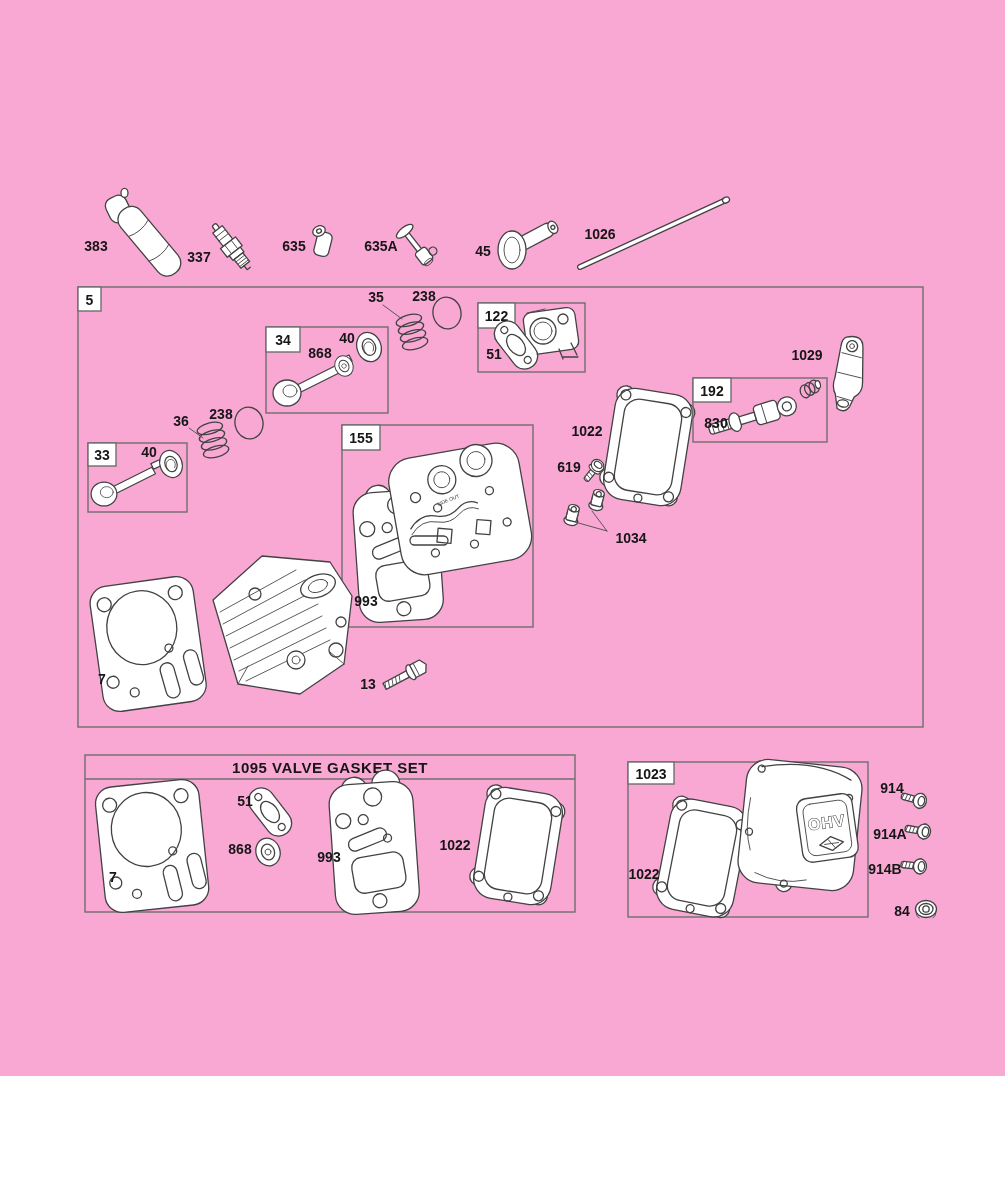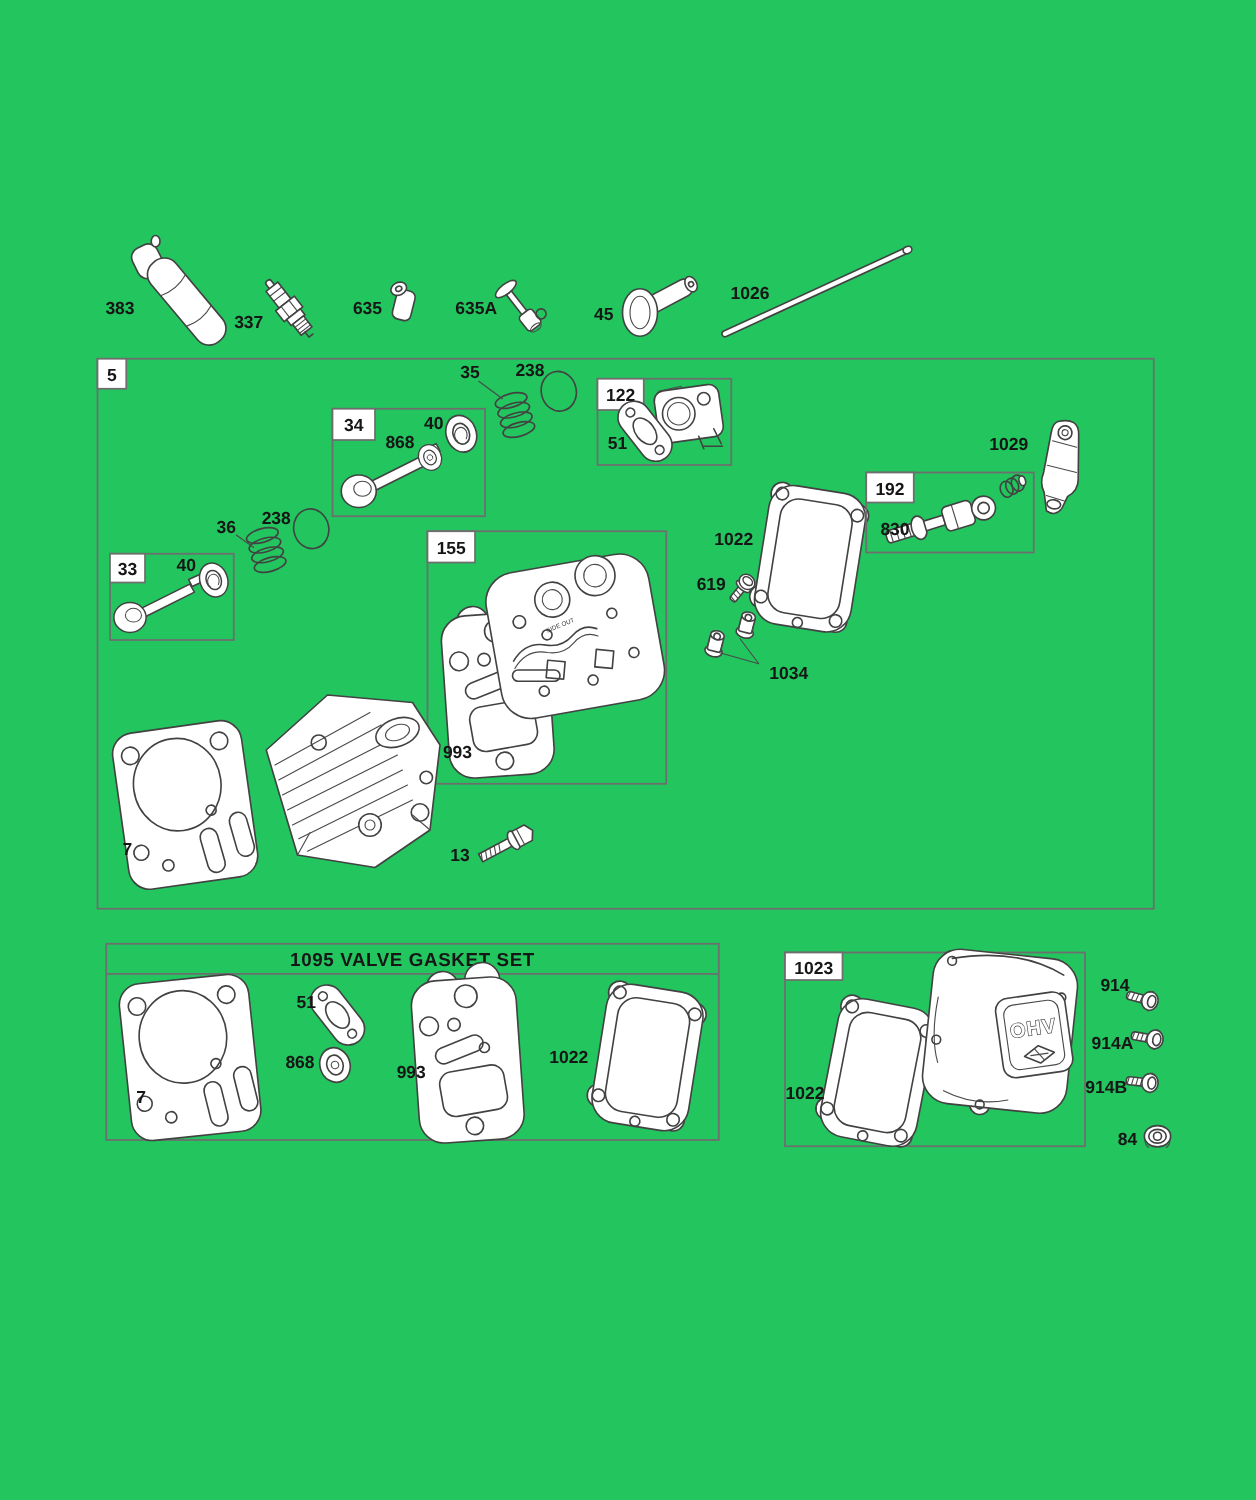--- a/index.html
+++ b/index.html
@@ -1,16 +1,16 @@
 <!DOCTYPE html>
 <html><head>
 <meta charset="utf-8">
 <style>
   html,body { margin:0; padding:0; background:#fff; }
-  .canvas { position:relative; width:1005px; height:1200px; background:#22c55e; overflow:hidden; }
+  .canvas { position:relative; width:1005px; height:1076px; background:#f9a8d4; overflow:hidden; }
   svg text { font-family:"Liberation Sans","DejaVu Sans",sans-serif; font-weight:bold; fill:#161616; }
   .cap   { font-size:14px; text-anchor:middle; }
   .cap15 { font-size:15px; text-anchor:middle; letter-spacing:0.5px; }
   .tiny  { font-size:5px; font-weight:normal; text-anchor:middle; fill:#333; }
   .ohv   { font-size:16px; text-anchor:middle; fill:#ffffff; stroke:#3a3a3a; stroke-width:1; paint-order:stroke; letter-spacing:1px; }
   .s  { fill:none; stroke:#424242; stroke-width:1.3; stroke-linecap:round; stroke-linejoin:round; }
   .t  { fill:none; stroke:#4a4a4a; stroke-width:0.9; stroke-linecap:round; stroke-linejoin:round; }
   .w  { fill:#ffffff; stroke:#424242; stroke-width:1.3; stroke-linecap:round; stroke-linejoin:round; }
   .bx { fill:none; stroke:#6e6e6e; stroke-width:1.4; }
   .lbx{ fill:#ffffff; stroke:#6e6e6e; stroke-width:1.4; }

